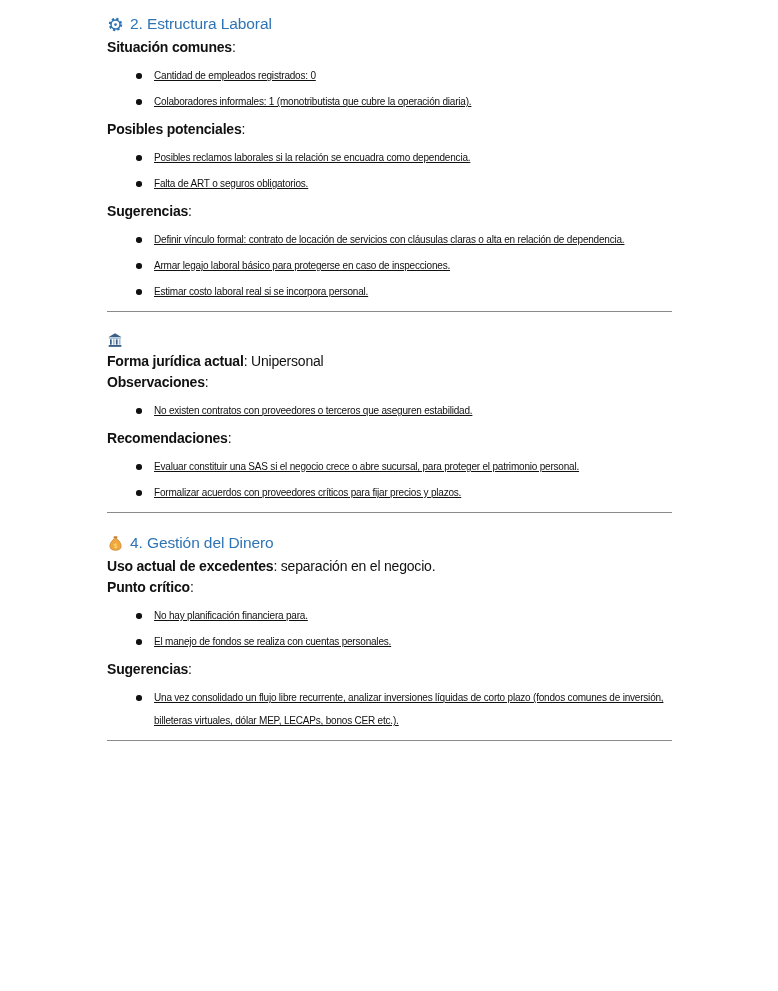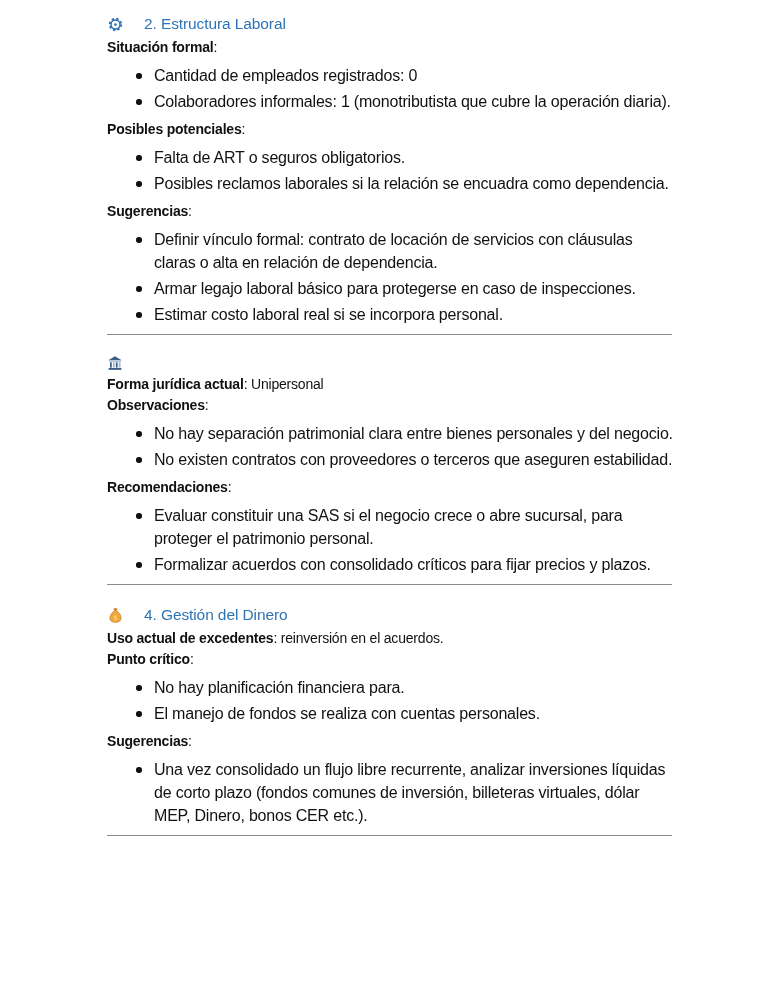--- a/index.html
+++ b/index.html
@@ -11,21 +11,21 @@
   }
   .doc {
     width: 778px;
     min-height: 991px;
     padding: 14px 100px 4px 107px;
     background: #ffffff;
   }
   .sec-title {
     display: flex;
     align-items: center;
-    gap: 21px;
+    gap: 7px;
     color: #2e74b5;
     font-size: 15.5px;
     font-weight: 400;
     line-height: 20px;
     letter-spacing: -0.1px;
     margin: 0 0 3px 0;
   }
   .sec-title .icon {
     display: inline-flex;
     width: 16px; height: 16px;
@@ -39,25 +39,26 @@
     margin: 0;
   }
   .label strong { font-weight: 700; }
   ul.bullets {
     list-style: none;
     margin: 6px 0;
     padding: 0 0 0 47px;
   }
   ul.bullets li {
     position: relative;
-    font-size: 16px;
+    font-size: 10px;
     line-height: 23px;
     letter-spacing: -0.2px;
     margin: 3px 0;
     max-width: 552px;
+    text-decoration: underline;
   }
   ul.bullets li::before {
     content: "";
     position: absolute;
     left: -18px;
     top: 9px;
     width: 5.5px;
     height: 5.5px;
     border-radius: 50%;
     background: #111111;
@@ -78,29 +79,29 @@
     <h2 class="sec-title">
       <span class="icon">
         <svg width="15" height="15" viewBox="0 0 24 24">
           <circle cx="12" cy="12" r="8.5" fill="none" stroke="#2e74b5" stroke-width="4.5" stroke-dasharray="3.4 3.3"></circle>
           <circle cx="12" cy="12" r="7.2" fill="#ffffff" stroke="#2e74b5" stroke-width="2.4"></circle>
           <circle cx="12" cy="12" r="2.2" fill="#2e74b5"></circle>
         </svg>
       </span>
       <span>2. Estructura Laboral</span>
     </h2>
-    <p class="label"><strong>Situación formal</strong><span>:</span></p>
+    <p class="label"><strong>Situación comunes</strong><span>:</span></p>
     <ul class="bullets">
       <li>Cantidad de empleados registrados: 0</li>
       <li>Colaboradores informales: 1 (monotributista que cubre la operación diaria).</li>
     </ul>
     <p class="label"><strong>Posibles potenciales</strong><span>:</span></p>
     <ul class="bullets">
+      <li>Posibles reclamos laborales si la relación se encuadra como dependencia.</li>
       <li>Falta de ART o seguros obligatorios.</li>
-      <li>Posibles reclamos laborales si la relación se encuadra como dependencia.</li>
     </ul>
     <p class="label"><strong>Sugerencias</strong><span>:</span></p>
     <ul class="bullets">
       <li>Definir vínculo formal: contrato de locación de servicios con cláusulas claras o alta en relación de dependencia.</li>
       <li>Armar legajo laboral básico para protegerse en caso de inspecciones.</li>
       <li>Estimar costo laboral real si se incorpora personal.</li>
     </ul>
   </section>
 
   <hr class="divider">
@@ -115,50 +116,49 @@
           <rect x="8.9" y="11" width="2.6" height="8" fill="#9db8d2"></rect>
           <rect x="13.3" y="11" width="2.6" height="8" fill="#3a5f85"></rect>
           <rect x="17.7" y="11" width="2.6" height="8" fill="#9db8d2"></rect>
           <rect x="2.5" y="19.5" width="19" height="2.8" fill="#3a5f85"></rect>
         </svg>
       </span>
     </h2>
     <p class="label"><strong>Forma jurídica actual</strong><span>: Unipersonal</span></p>
     <p class="label"><strong>Observaciones</strong><span>:</span></p>
     <ul class="bullets">
-      <li>No hay separación patrimonial clara entre bienes personales y del negocio.</li>
       <li>No existen contratos con proveedores o terceros que aseguren estabilidad.</li>
     </ul>
     <p class="label"><strong>Recomendaciones</strong><span>:</span></p>
     <ul class="bullets">
       <li>Evaluar constituir una SAS si el negocio crece o abre sucursal, para proteger el patrimonio personal.</li>
-      <li>Formalizar acuerdos con consolidado críticos para fijar precios y plazos.</li>
+      <li>Formalizar acuerdos con proveedores críticos para fijar precios y plazos.</li>
     </ul>
   </section>
 
   <hr class="divider">
 
   <section>
     <h2 class="sec-title">
       <span class="icon">
         <svg width="15" height="16" viewBox="0 0 22 24">
           <rect x="8.2" y="2" width="5.6" height="3.4" rx="1" fill="#c77f2e"></rect>
           <path d="M11 4.5 C5.5 8 2.5 12.5 2.5 16.5 C2.5 21 6.3 23 11 23 C15.7 23 19.5 21 19.5 16.5 C19.5 12.5 16.5 8 11 4.5 Z" fill="#efa73e" stroke="#c77f2e" stroke-width="1"></path>
           <text x="11" y="19" text-anchor="middle" font-family="DejaVu Sans, sans-serif" font-size="10" font-weight="bold" fill="#fcd469">$</text>
         </svg>
       </span>
       <span>4. Gestión del Dinero</span>
     </h2>
-    <p class="label"><strong>Uso actual de excedentes</strong><span>: reinversión en el acuerdos.</span></p>
+    <p class="label"><strong>Uso actual de excedentes</strong><span>: separación en el negocio.</span></p>
     <p class="label"><strong>Punto crítico</strong><span>:</span></p>
     <ul class="bullets">
       <li>No hay planificación financiera para.</li>
       <li>El manejo de fondos se realiza con cuentas personales.</li>
     </ul>
     <p class="label"><strong>Sugerencias</strong><span>:</span></p>
     <ul class="bullets">
-      <li>Una vez consolidado un flujo libre recurrente, analizar inversiones líquidas de corto plazo (fondos comunes de inversión, billeteras virtuales, dólar MEP, Dinero, bonos CER etc.).</li>
+      <li>Una vez consolidado un flujo libre recurrente, analizar inversiones líquidas de corto plazo (fondos comunes de inversión, billeteras virtuales, dólar MEP, LECAPs, bonos CER etc.).</li>
     </ul>
   </section>
 
   <hr class="divider">
 
 </div>
 
 </body></html>

